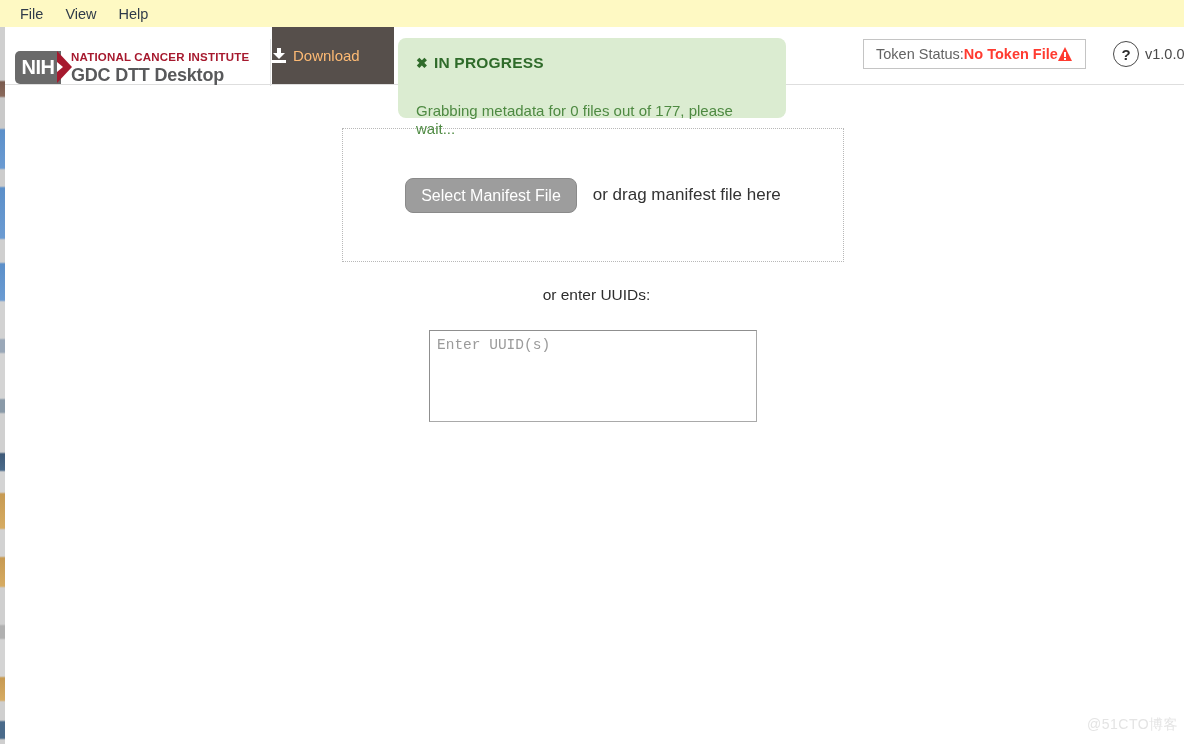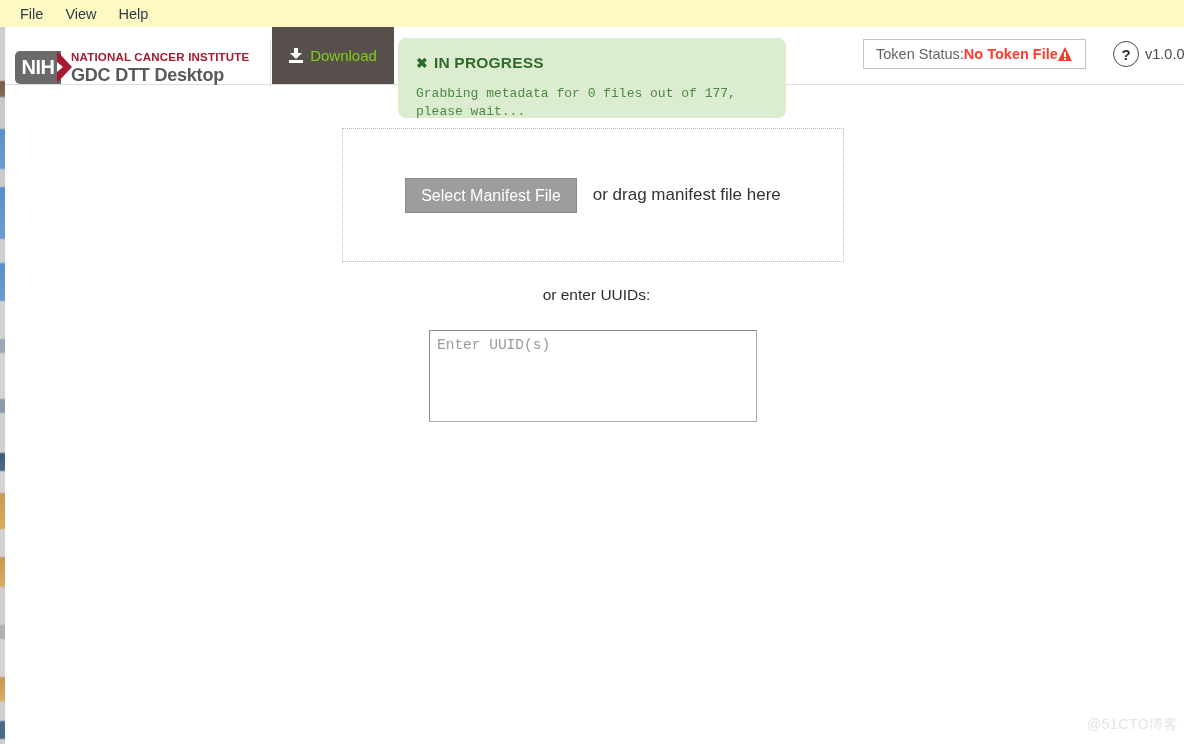--- a/index.html
+++ b/index.html
@@ -144,24 +144,24 @@
     color: #58595b;
     line-height: 22px;
     letter-spacing: -0.2px;
   }
 
   .tab-download {
     position: absolute;
     left: 267px; top: 0px;
     width: 122px; height: 57px;
     background: #564f4b;
-    color: #84cc16;
-    display: flex;
-    align-items: center;
-    justify-content: center;
+    color: #fdba74;
+    display: flex;
+    align-items: center;
+    justify-content: flex-start;
     gap: 7px;
     font-size: 15px;
     cursor: pointer;
   }
   .dl-icon {
     display: inline-block;
     width: 14px; height: 15px;
     position: relative;
   }
   .dl-icon .stem {
@@ -270,25 +270,24 @@
     gap: 6px;
   }
   .notif-close {
     font-size: 14px;
     font-weight: bold;
     color: #2f6b2a;
     cursor: pointer;
     line-height: 1;
   }
   .notif-body {
-    margin-top: 13px;
-    font-size: 13px;
+    margin-top: 30px;
+    font-size: 15px;
     color: #4e8a42;
     line-height: 18px;
-    font-family: Liberation Mono, monospace;
   }
 
   
   .main {
     position: absolute;
     left: 9px; top: 86px;
     width: 1175px; height: 658px;
     background: #ffffff;
   }
 
@@ -302,21 +301,21 @@
     justify-content: center;
     gap: 16px;
   }
   .select-btn {
     background: #9d9d9d;
     border: 1px solid #8a8a8a;
     color: #ffffff;
     font-size: 16px;
     padding: 7px 15px;
     cursor: pointer;
-    border-radius: 0;
+    border-radius: 8px;
     line-height: 19px;
   }
   .drag-text {
     font-size: 17px;
     color: #333333;
   }
 
   .uuid-label {
     position: absolute;
     left: 0; top: 200px;

